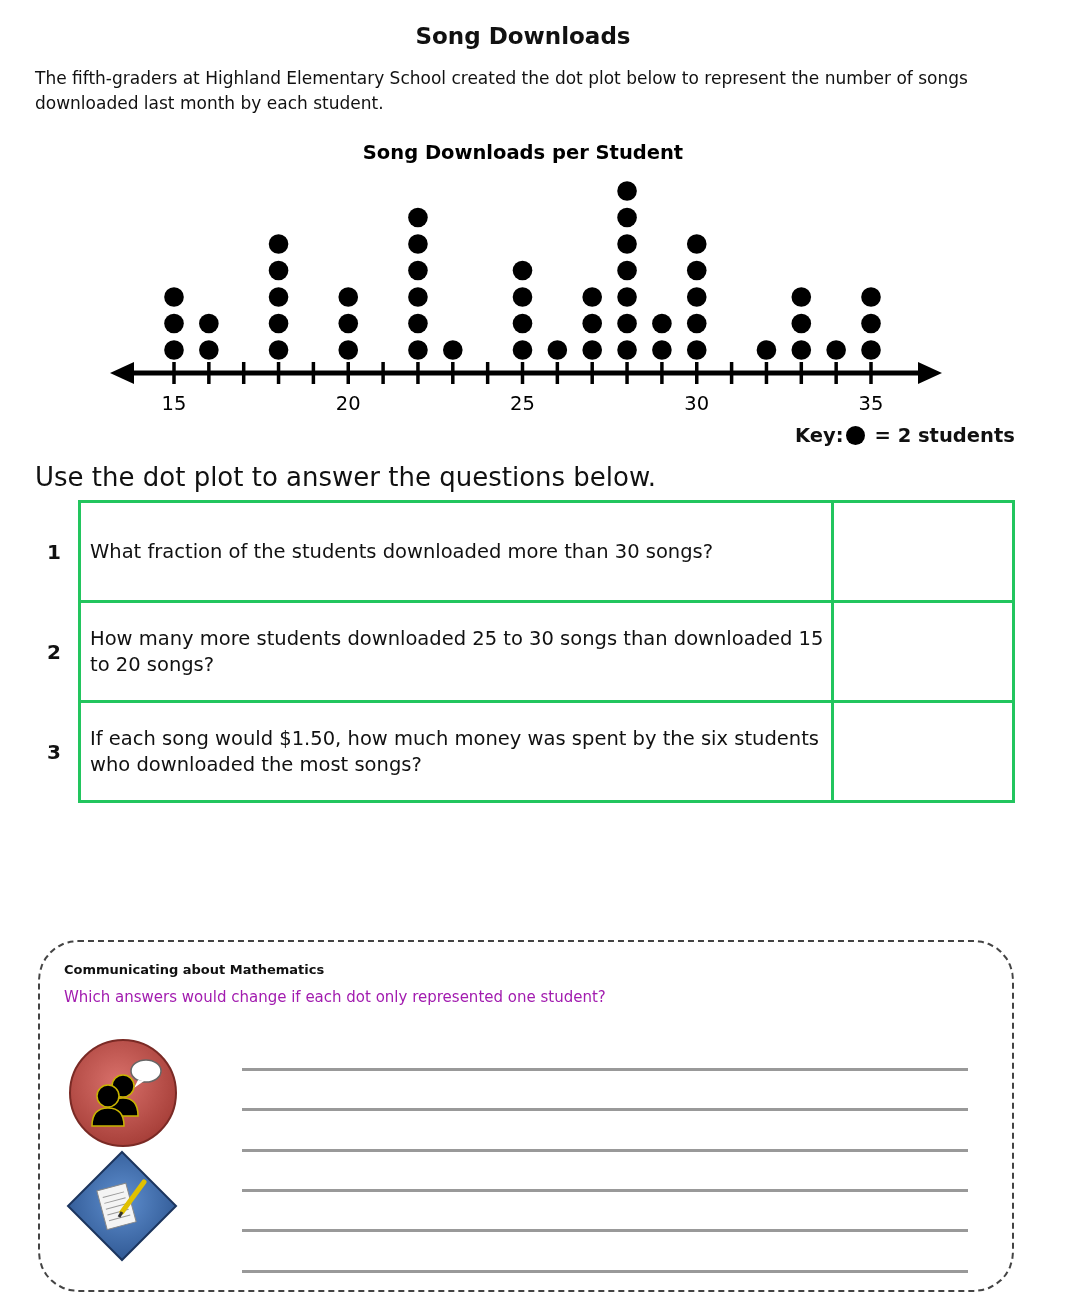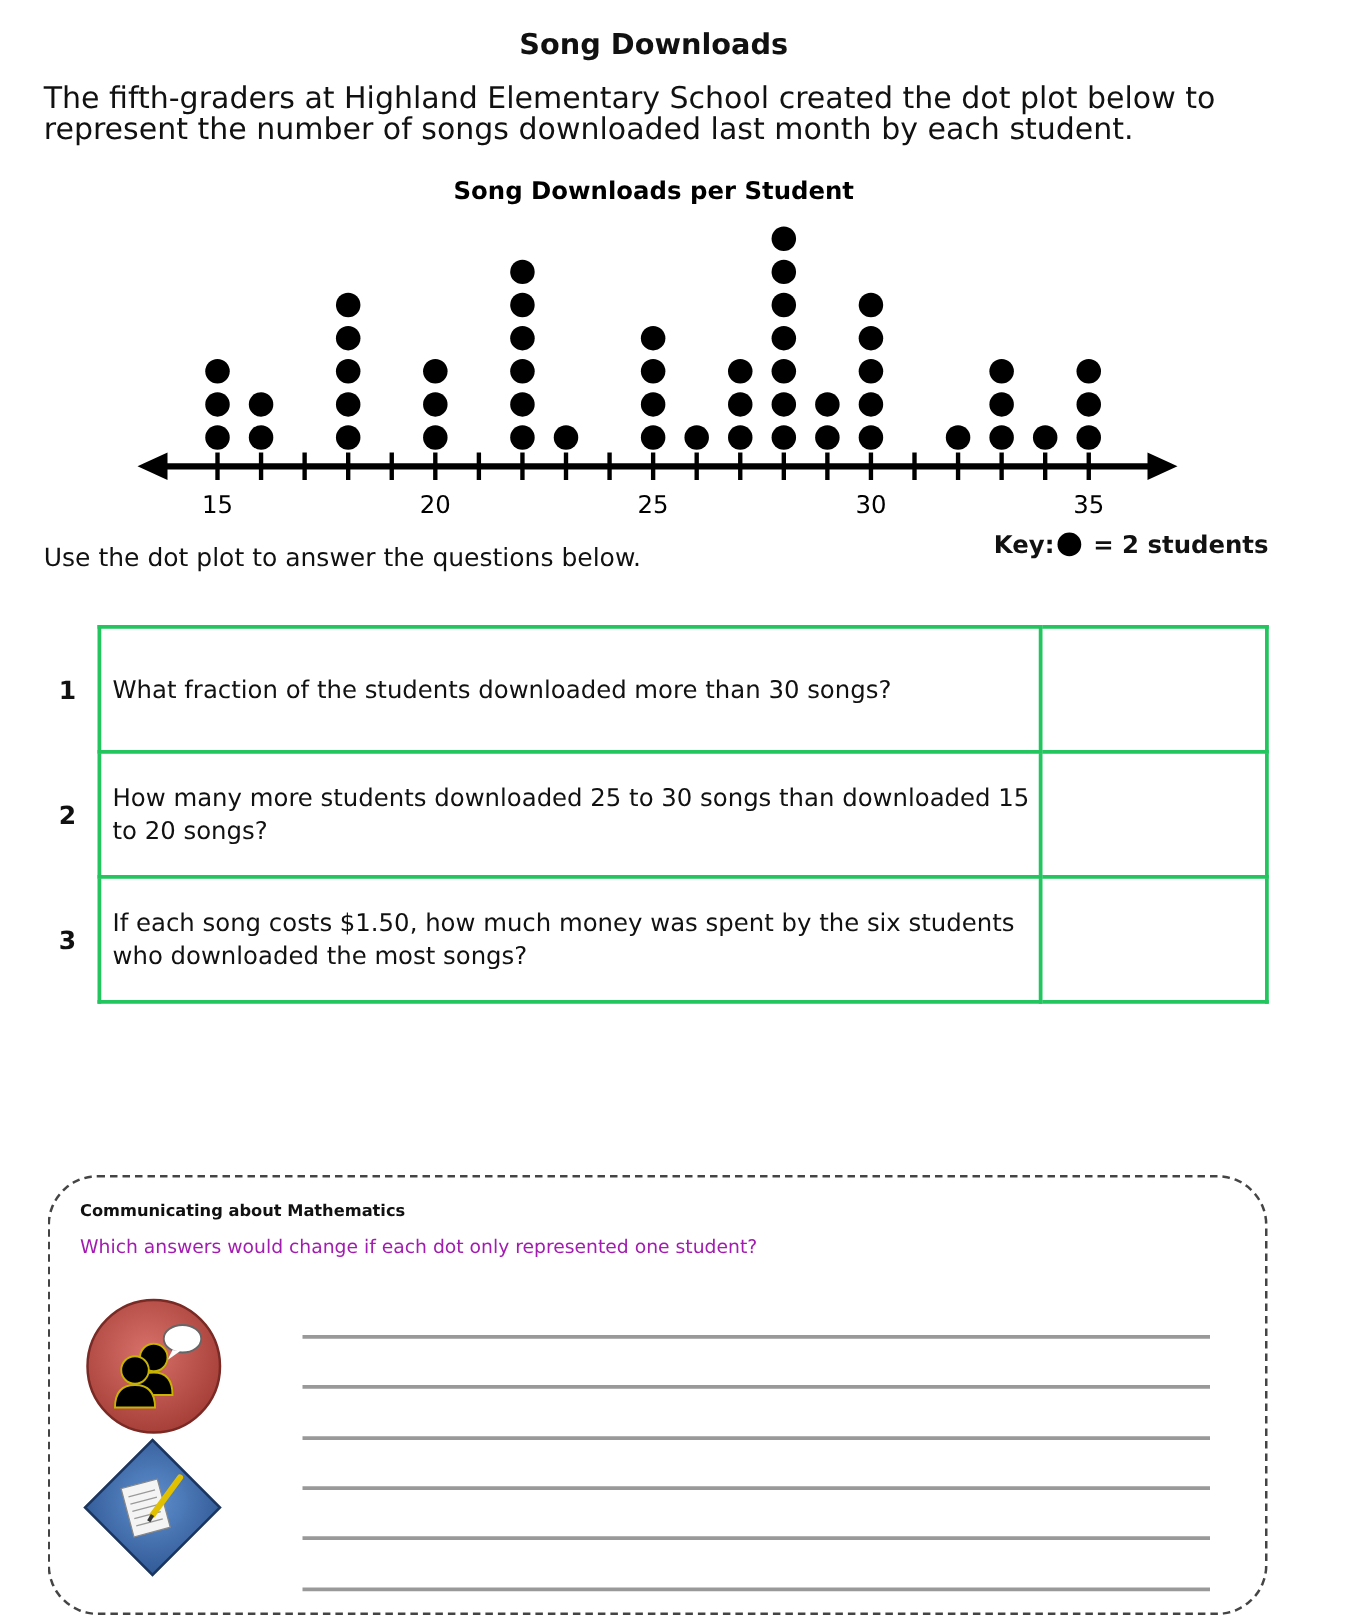--- a/index.html
+++ b/index.html
@@ -1,23 +1,23 @@
 <!DOCTYPE html>
 <html><head>
 <meta charset="utf-8">
 <style>
   html, body { margin: 0; padding: 0; background: #ffffff; }
   body { width: 1090px; height: 1298px; position: relative; overflow: hidden;
          font-family: "DejaVu Sans", "Liberation Sans", sans-serif; color: #111; }
   .abs { position: absolute; }
   #page-title { left: 0; width: 1046px; top: 10px; text-align: center; font-size: 23px; font-weight: bold; margin-top: 13px; }
-  #intro { left: 35px; top: 66px; width: 980px; font-size: 24px; line-height: 25px; }
+  #intro { left: 35px; top: 66px; width: 980px; font-size: 17px; line-height: 25px; }
   #plot { left: 0; top: 135px; width: 886px; height: 320px; }
   #plot svg text { font-family: "DejaVu Sans", "Liberation Sans", sans-serif; }
-  #instructions { left: 35px; top: 434px; font-size: 20px; }
+  #instructions { left: 35px; top: 462px; font-size: 26px; }
   #key { left: 795px; top: 424px; font-size: 19.5px; display: flex; align-items: center; font-weight: bold; }
   #key .key-dot { display: inline-block; width: 19px; height: 19px; border-radius: 50%; background: #000; margin: 0 10px 0 2px; }
   #qtable { left: 30px; top: 500px; }
   table.q { border-collapse: collapse; }
   table.q td { border: 3px solid #22c55e; height: 95px; vertical-align: middle; font-size: 19.5px; line-height: 26px; }
   table.q td.num { border: none; width: 46px; text-align: center; font-weight: bold; font-size: 20px; }
   table.q td.qtext { width: 740px; padding-left: 9px; }
   table.q td.ans { width: 176px; }
   #comm { left: 38px; top: 940px; width: 972px; height: 348px; border: 2px dashed #444; border-radius: 40px; }
   #comm-title { left: 64px; top: 962px; font-size: 13px; font-weight: bold; text-align: center; }
@@ -137,21 +137,21 @@
       <td class="qtext">What fraction of the students downloaded more than 30 songs?</td>
       <td class="ans"></td>
     </tr>
     <tr>
       <td class="num">2</td>
       <td class="qtext">How many more students downloaded 25 to 30 songs than downloaded 15 to 20 songs?</td>
       <td class="ans"></td>
     </tr>
     <tr>
       <td class="num">3</td>
-      <td class="qtext">If each song costs $1.50, how much money was spent by the six students who downloaded the most songs?</td>
+      <td class="qtext">If each song would $1.50, how much money was spent by the six students who downloaded the most songs?</td>
       <td class="ans"></td>
     </tr>
   </tbody>
     </table>
 </div>
 
 <div id="comm" class="abs"></div>
 <div id="comm-title" class="abs">Communicating about Mathematics</div>
 <div id="comm-q" class="abs">Which answers would change if each dot only represented one student?</div>
 

